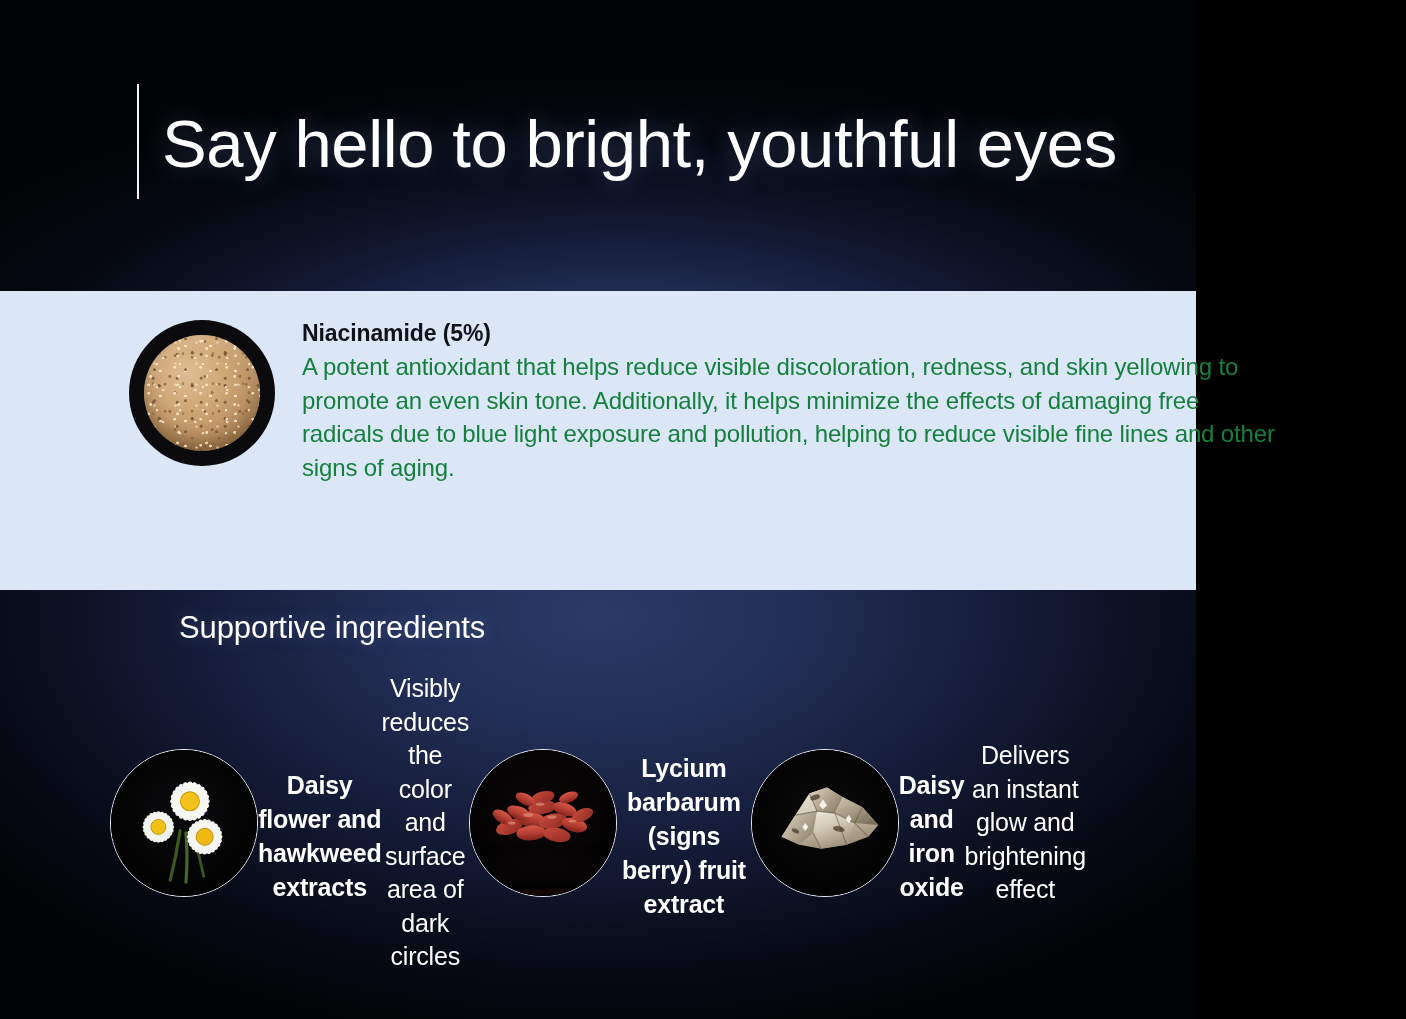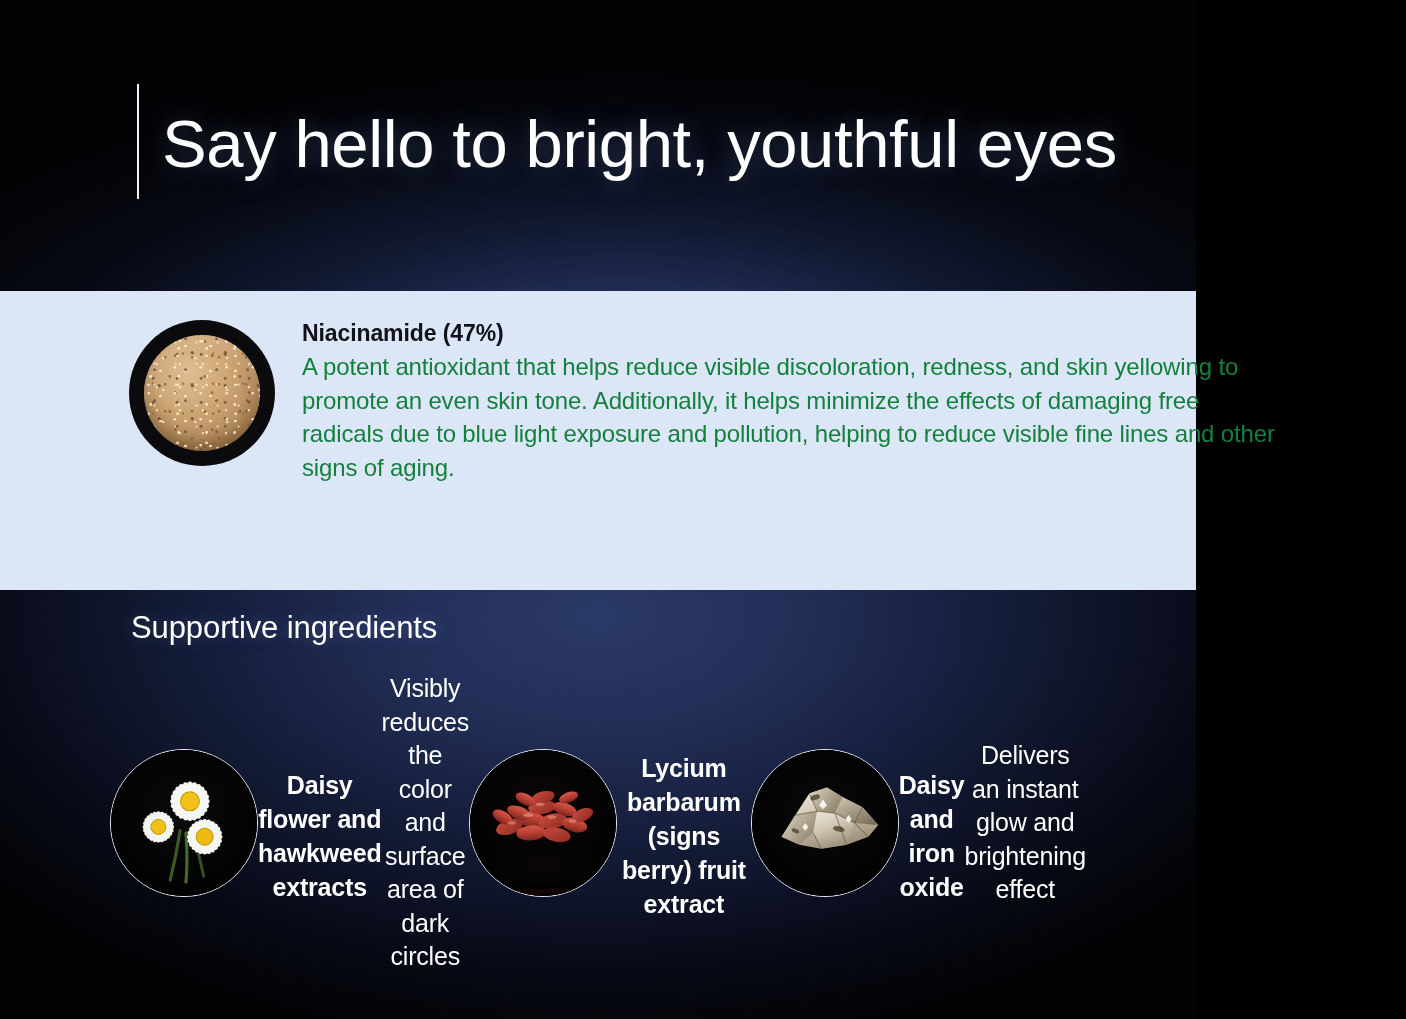--- a/index.html
+++ b/index.html
@@ -120,20 +120,21 @@
   }
 
   
   .support {
     flex:1 1 auto;
     position:relative;
     background:
       radial-gradient(ellipse 760px 430px at 50% 6%, #2b3a66 0%, #222f57 26%, #151d3a 52%, #080b18 80%, #020305 100%),
       linear-gradient(180deg,#0a0e1e 0%, #060a16 55%, #000000 100%);
     overflow:hidden;
+    padding-left:48px;
   }
   .support-heading-wrap {
     padding:20px 0 0 131px;
   }
   .cards {
     position:absolute;
     left:0; right:0; top:82px;
     display:flex;
     padding:0 110px;
   }
@@ -186,21 +187,21 @@
   </section>
 
   <section class="band">
     <div class="band-row">
 
       <div class="thumb-niacinamide">
         <div class="powder"></div>
       </div>
 
       <div class="band-text">
-        <div class="band-heading">Niacinamide (47%)</div>
+        <div class="band-heading">Niacinamide (5%)</div>
         <div class="band-body">A potent antioxidant that helps reduce visible discoloration, redness, and skin yellowing to promote an even skin tone. Additionally, it helps minimize the effects of damaging free radicals due to blue light exposure and pollution, helping to reduce visible fine lines and other signs of aging.</div>
       </div>
 
     </div>
   </section>
 
   <section class="support">
 
     <div class="support-heading-wrap">
       <div style="font-size:31px;font-weight:400;color:#fff;letter-spacing:-0.1px;text-shadow:0 0 18px rgba(150,180,255,.28);">Supportive ingredients</div>

